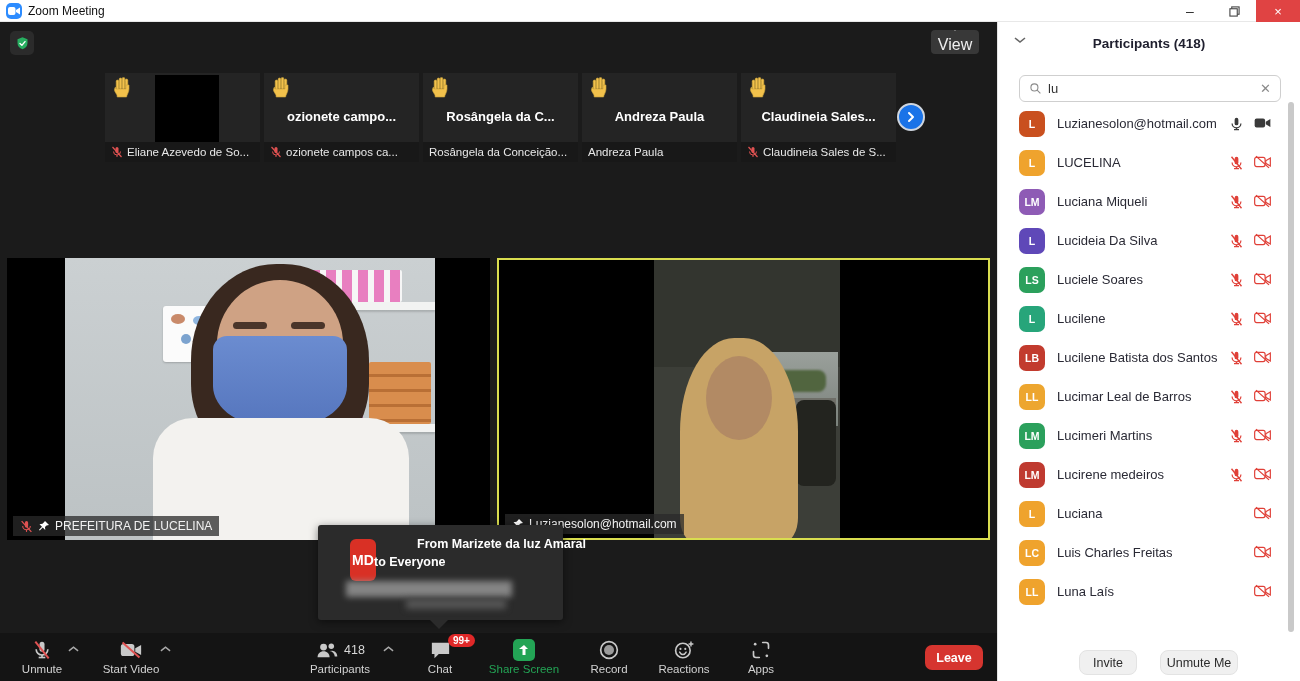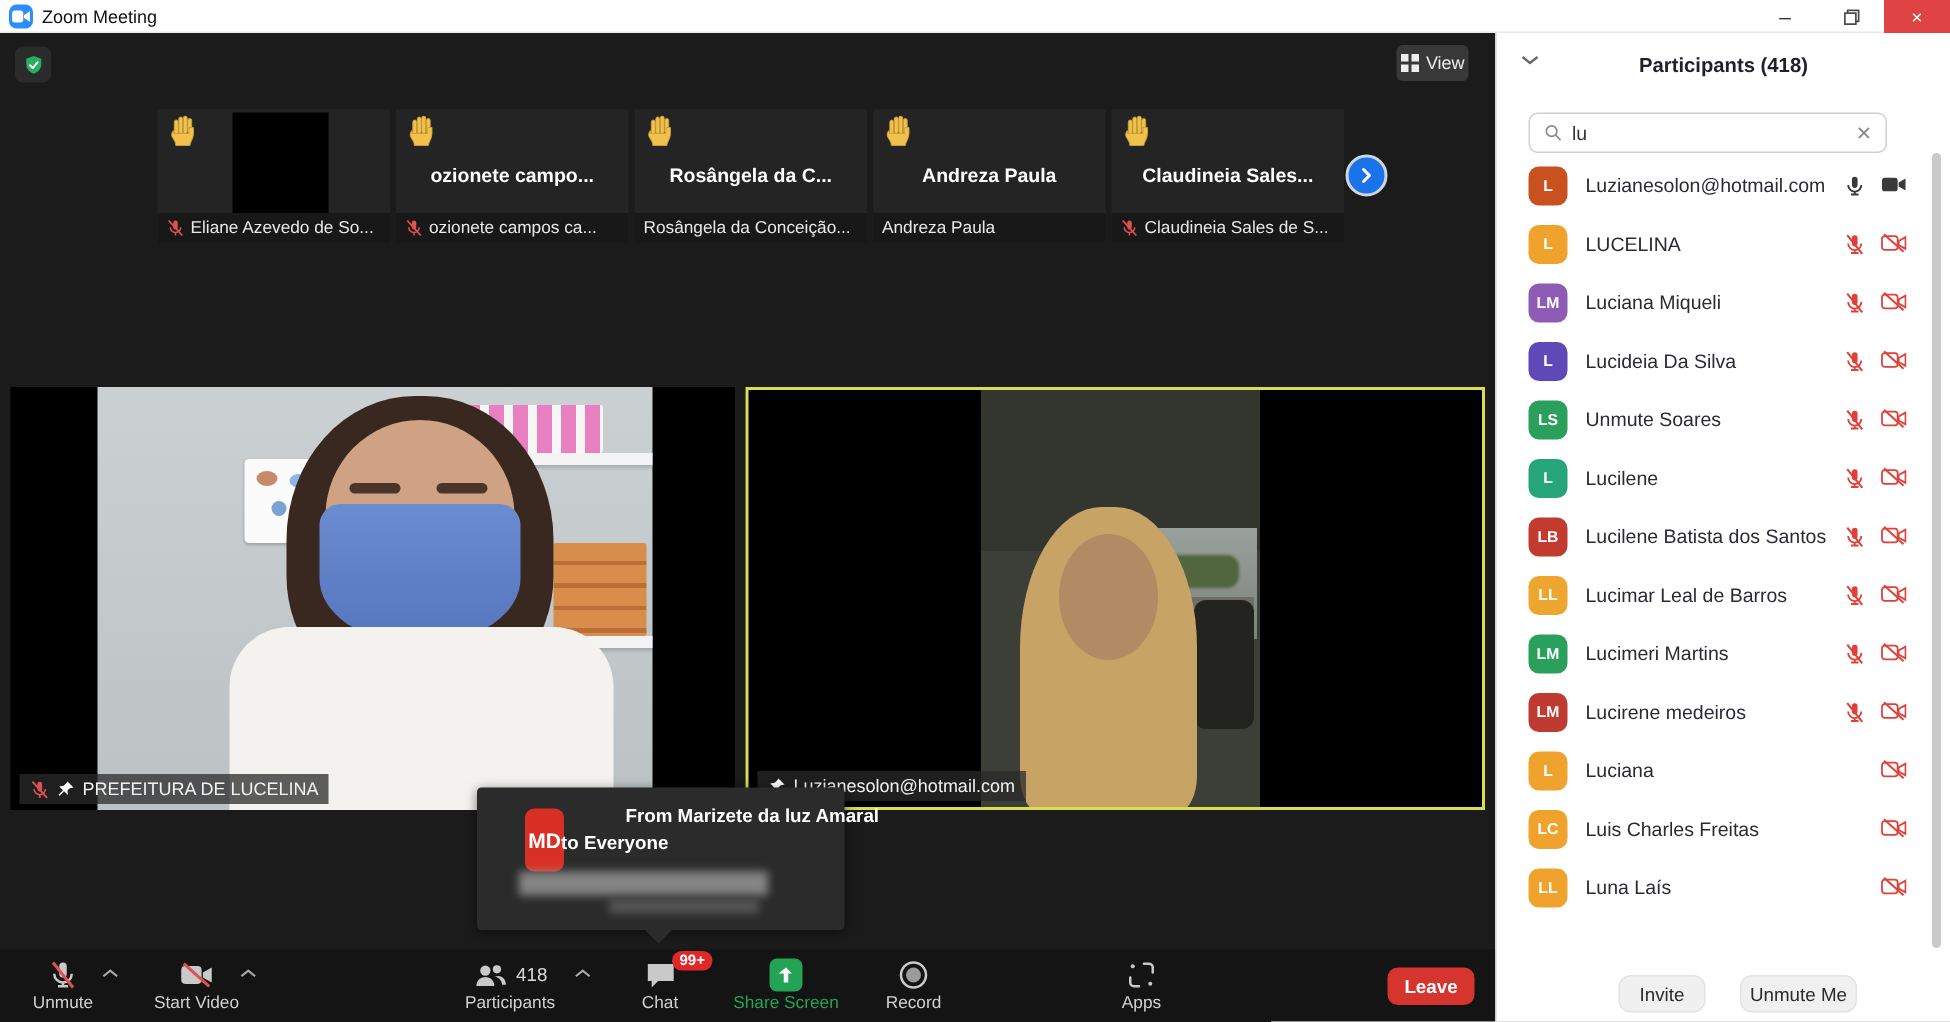--- a/index.html
+++ b/index.html
@@ -12,21 +12,21 @@
   #app-icon svg { position:absolute; left:2px; top:3px; }
   #win-title { position:absolute; left:28px; top:4px; font-size:12px; color:#111; }
   .winbtn { position:absolute; top:0; width:44px; height:22px; display:flex; align-items:center; justify-content:center; }
   #btn-min { left:1168px; color:#333; font-size:14px; }
   #btn-restore { left:1212px; }
   #btn-close { left:1256px; width:44px; background:#e04343; color:#fff; font-size:13px; }
 
   
   #stage { position:absolute; left:0; top:22px; width:997px; height:659px; background:#1b1b1b; overflow:hidden; }
   #shield { position:absolute; left:10px; top:9px; width:24px; height:24px; background:#2b2b2b; border-radius:5px; display:flex; align-items:center; justify-content:center; }
-  #view-btn { position:absolute; left:931px; top:8px; width:48px; height:24px; background:#383838; border-radius:4px; color:#eee; font-size:12px; display:flex; align-items:center; justify-content:center; gap:5px; }
+  #view-btn { position:absolute; left:931px; top:8px; width:48px; height:24px; background:#383838; border-radius:4px; color:#eee; font-size:16px; display:flex; align-items:center; justify-content:center; gap:5px;flex-direction:column; }
 
   
   #thumb-strip { position:absolute; left:105px; top:51px; height:89px; display:flex; gap:4px; }
   .tile { position:relative; width:155px; height:89px; background:#242424; overflow:hidden; }
   .tvideo { display:none; position:absolute; left:50px; top:2px; width:64px; height:67px; background:#000; }
   .thand { position:absolute; left:8px; top:4px; }
   .tcenter { position:absolute; left:0; right:0; top:36px; text-align:center; color:#fff; font-weight:bold; font-size:13px; white-space:nowrap; overflow:hidden; padding:0 4px; }
   .tlabel { position:absolute; left:0; bottom:0; width:100%; height:20px; background:rgba(22,22,22,.85); display:flex; align-items:center; gap:4px; padding:0 6px; color:#e8e8e8; font-size:11.5px; white-space:nowrap; overflow:hidden; }
   .tmic { flex:0 0 auto; width:12px; height:12px; color:#e05252; }
   #next-btn { position:absolute; left:897px; top:81px; width:28px; height:28px; border-radius:50%; background:#1a73e8; border:2px solid #cfd6df; display:flex; align-items:center; justify-content:center; }
@@ -81,21 +81,21 @@
   .count418 { font-size:12.5px; color:#d8d8d8; }
   .badge { position:absolute; left:58px; top:-4px; background:#e02828; color:#fff; font-size:10px; font-weight:bold; border-radius:8px; padding:1px 5px;text-align:center; }
   #share-tool .tlabeltxt { color:#23a455; }
   #share-icon-box { width:22px; height:22px; background:#23a455; border-radius:5px; display:flex; align-items:center; justify-content:center; color:#fff; }
   #leave-btn { position:absolute; left:925px; top:12px; width:58px; height:25px; background:#d6352f; border-radius:7px; color:#fff; font-size:12.5px; font-weight:bold; display:flex; align-items:center; justify-content:center; }
 
   
   #panel { position:absolute; left:997px; top:22px; width:303px; height:659px; background:#fff; border-left:1px solid #e4e4e4; }
   #panel-chevron { position:absolute; left:16px; top:14px; color:#666; }
   #panel-title { position:absolute; left:0; right:0; top:14px; text-align:center; font-size:13.5px; font-weight:bold; color:#1f1f2e; }
-  #searchbox { position:absolute; left:21px; top:53px; width:239px; height:27px; border:1px solid #cfcfcf; border-radius:6px; display:flex; align-items:center; padding:0 9px; gap:6px; }
+  #searchbox { position:absolute; left:21px; top:53px; width:262px; height:27px; border:1px solid #cfcfcf; border-radius:6px; display:flex; align-items:center; padding:0 9px; gap:6px; }
   #searchbox .sval { font-size:13px; color:#333; flex:1; }
   #searchbox .sx { color:#8a8a8a; font-size:13px; }
   #plist { position:absolute; left:0; top:83px; width:296px; height:560px; overflow:hidden; }
   .prow { position:relative; height:39px; }
   .avatar { position:absolute; left:21px; top:6px; width:26px; height:26px; border-radius:7px; color:#fff; font-weight:bold; font-size:10.5px; display:flex; align-items:center; justify-content:center; }
   .avatar.photo { background:radial-gradient(circle at 50% 38%, #caa58a 0 7px, #6b4a33 8px 12px, #4a3526 13px); }
   .pname { position:absolute; left:59px; top:11px; font-size:13px; color:#2a2a35; white-space:nowrap; }
   .picons { position:absolute; right:24px; top:11px; display:flex; gap:9px; }
   .picons .icon { width:16px; height:16px; }
   .icon.red { color:#e04038; }
@@ -415,20 +415,32 @@
       <div class="tool" style="left:559px;">
         <div class="ticon">
           <svg width="20" height="20" viewBox="0 0 24 24">
               <circle cx="12" cy="12" r="10" fill="none" stroke="#c9c9c9" stroke-width="2"></circle>
               <circle cx="12" cy="12" r="6" fill="#9b9b9b"></circle>
             </svg>
         </div>
         <div class="tlabeltxt">Record</div>
       </div>
 
+      <div class="tool" style="left:634px;">
+        <div class="ticon">
+          <svg width="21" height="21" viewBox="0 0 26 26">
+              <circle cx="11" cy="13" r="9" fill="none" stroke="#c9c9c9" stroke-width="2"></circle>
+              <circle cx="8" cy="11" r="1.3" fill="#c9c9c9"></circle>
+              <circle cx="14" cy="11" r="1.3" fill="#c9c9c9"></circle>
+              <path d="M7 15c1 2 2.6 3 4 3s3-1 4-3" fill="none" stroke="#c9c9c9" stroke-width="1.8" stroke-linecap="round"></path>
+              <path d="M21 2v6M18 5h6" stroke="#c9c9c9" stroke-width="1.8"></path>
+            </svg>
+        </div>
+        <div class="tlabeltxt">Reactions</div>
+      </div>
 
       <div class="tool" style="left:711px;">
         <div class="ticon">
           <svg width="20" height="20" viewBox="0 0 24 24" fill="none" stroke="#c9c9c9" stroke-width="2" stroke-linecap="round">
               <path d="M14 3h4a3 3 0 0 1 3 3v4"></path>
               <path d="M10 21H6a3 3 0 0 1-3-3v-4"></path>
               <circle cx="5" cy="5" r="1.6" fill="#c9c9c9" stroke="none"></circle>
               <circle cx="19" cy="19" r="1.6" fill="#c9c9c9" stroke="none"></circle>
             </svg>
         </div>
@@ -550,21 +562,21 @@
                 <path d="M18 8l7-4v12l-7-4z" fill="none" stroke="currentColor" stroke-width="1.8"></path>
                 <line x1="3" y1="1" x2="23" y2="19" stroke="currentColor" stroke-width="2"></line>
               </svg>
             </span>
         </div>
       </div>
         <div class="prow">
         <div class="avatar" style="background: rgb(43, 160, 92);">
             <span>LS</span>
           </div>
-        <div class="pname">Unmute Soares</div>
+        <div class="pname">Luciele Soares</div>
         <div class="picons">
           <span class="icon mic red">
               <svg width="15" height="16" viewBox="0 0 24 24" fill="currentColor">
                 <rect x="9" y="2" width="6" height="12" rx="3"></rect>
                 <path d="M5 11a7 7 0 0 0 14 0" fill="none" stroke="currentColor" stroke-width="2"></path>
                 <line x1="12" y1="18" x2="12" y2="21" stroke="currentColor" stroke-width="2"></line>
                 <line x1="8" y1="21" x2="16" y2="21" stroke="currentColor" stroke-width="2"></line>
                 <line x1="4" y1="2" x2="20" y2="22" stroke="currentColor" stroke-width="2.2"></line>
               </svg>
             </span>

